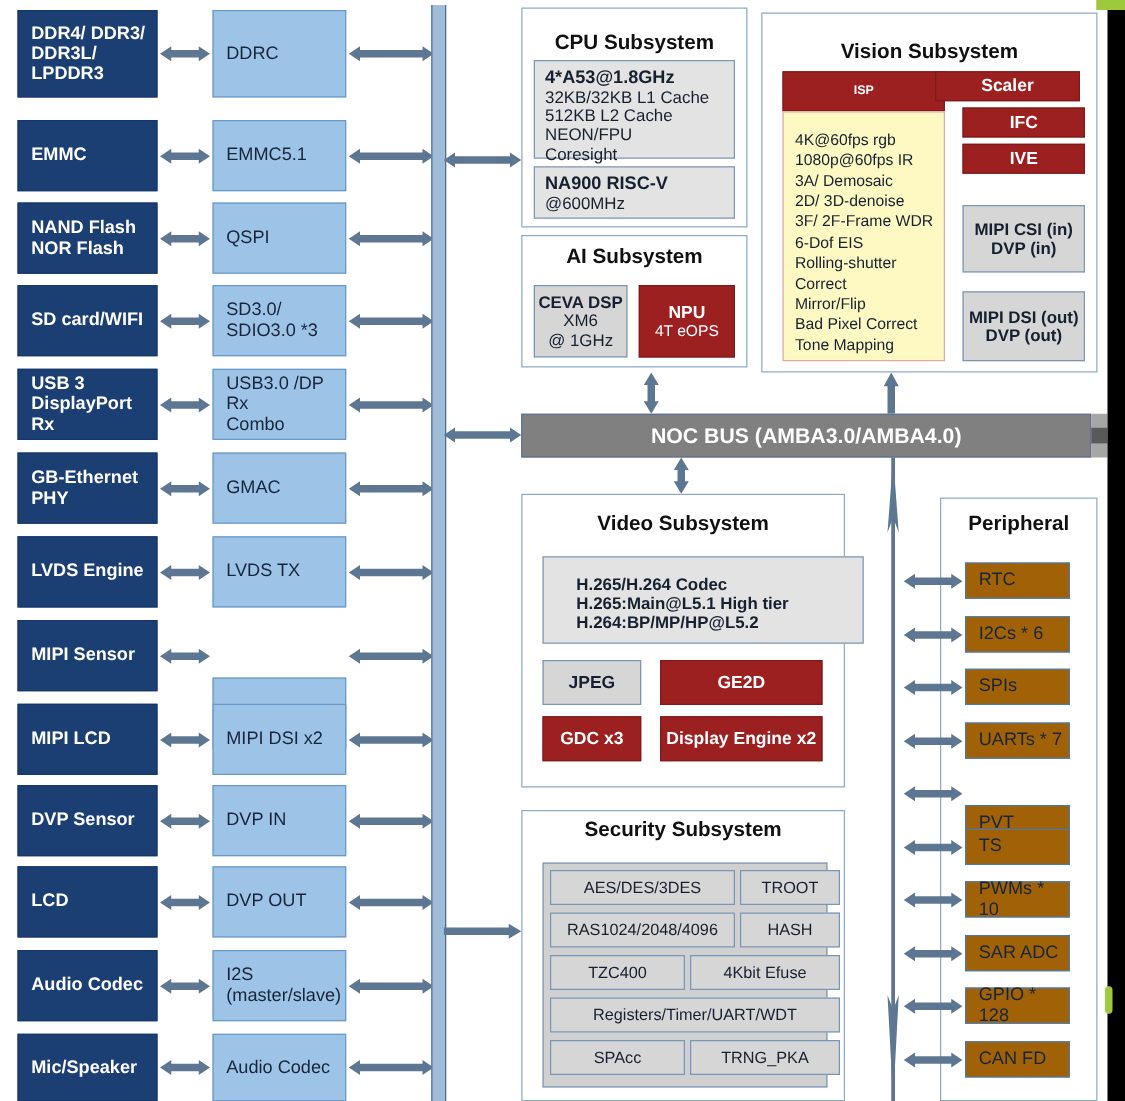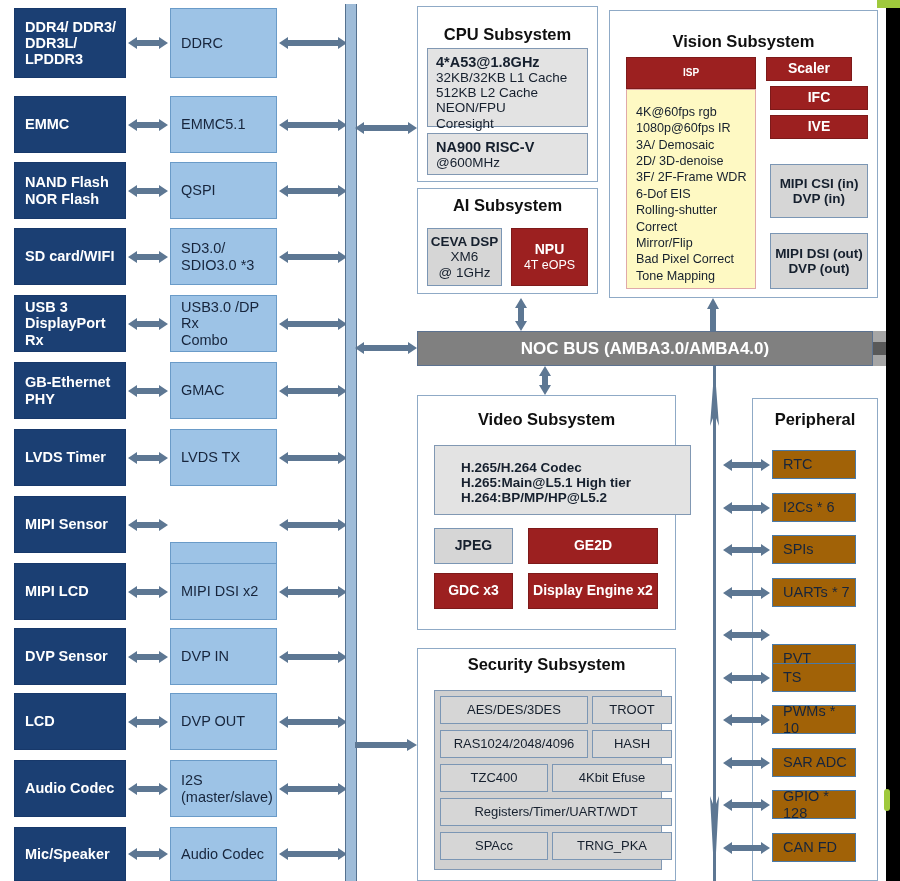--- a/index.html
+++ b/index.html
@@ -150,21 +150,21 @@
       <div class="box b-lblue" style="left:170px;top:362px;width:107px;height:57px;">
         <span class="txt">GMAC</span>
       </div>
       <svg class="arrow" style="left:128px;top:382.5px;width:40px;height:16px;">
         <polygon points="0,8 9,2 9,5 31,5 31,2 40,8 31,14 31,11 9,11 9,14" fill="#5d7793"></polygon>
       </svg>
       <svg class="arrow" style="left:279px;top:382.5px;width:68px;height:16px;">
         <polygon points="0,8 9,2 9,5 59,5 59,2 68,8 59,14 59,11 9,11 9,14" fill="#5d7793"></polygon>
       </svg>
       <div class="box b-navy" style="left:14px;top:429px;width:112px;height:57px;">
-        <span class="txt">LVDS Timer</span>
+        <span class="txt">LVDS Engine</span>
       </div>
       <div class="box b-lblue" style="left:170px;top:429px;width:107px;height:57px;">
         <span class="txt">LVDS TX</span>
       </div>
       <svg class="arrow" style="left:128px;top:449.5px;width:40px;height:16px;">
         <polygon points="0,8 9,2 9,5 31,5 31,2 40,8 31,14 31,11 9,11 9,14" fill="#5d7793"></polygon>
       </svg>
       <svg class="arrow" style="left:279px;top:449.5px;width:68px;height:16px;">
         <polygon points="0,8 9,2 9,5 59,5 59,2 68,8 59,14 59,11 9,11 9,14" fill="#5d7793"></polygon>
       </svg>
@@ -283,21 +283,21 @@
 3A/ Demosaic
 2D/ 3D-denoise
 3F/ 2F-Frame WDR
 6-Dof EIS
 Rolling-shutter Correct
 Mirror/Flip
 Bad Pixel Correct
 Tone Mapping</span>
   </div>
 
-  <div class="box b-red" style="left:766px;top:57px;width:86px;height:24px;">
+  <div class="box b-red" style="left:748px;top:57px;width:116px;height:24px;">
     <span class="txt">Scaler</span>
   </div>
   <div class="box b-red" style="left:770px;top:86px;width:98px;height:24px;">
     <span class="txt">IFC</span>
   </div>
   <div class="box b-red" style="left:770px;top:115px;width:98px;height:24px;">
     <span class="txt">IVE</span>
   </div>
 
   <div class="box b-grey" style="left:770px;top:164px;width:98px;height:54px;font-weight:bold;font-size:13.5px;">

